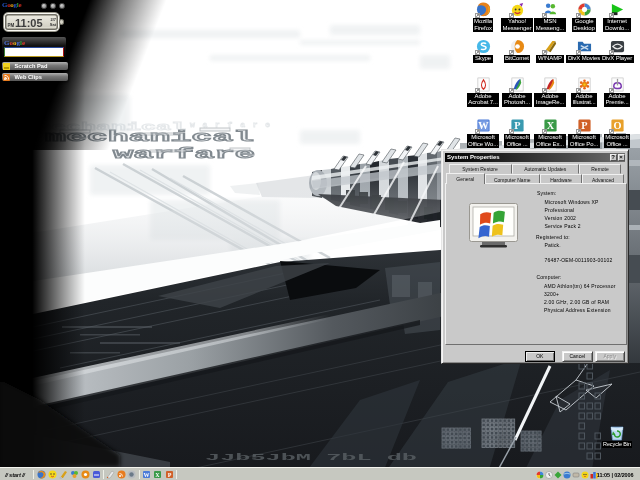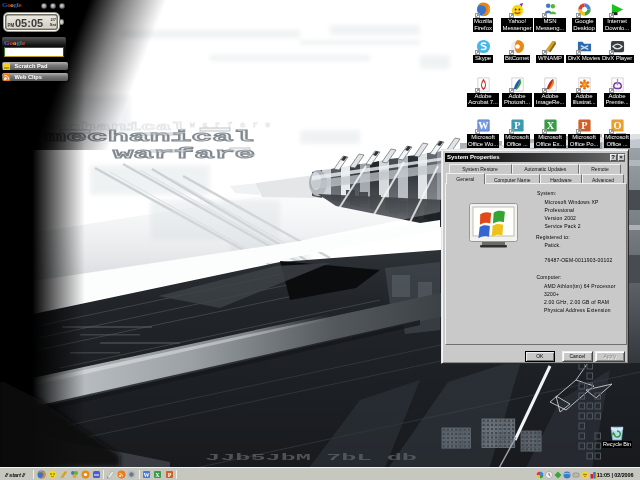--- a/index.html
+++ b/index.html
@@ -426,21 +426,21 @@
  <polygon points="0,380 40,400 120,455 120,467 0,467" fill="#0c0e10" filter="url(#bl2)" opacity="0.9"></polygon>
 </svg>
 
 <div id="sb">
  <div id="glogo"><span style="color:#2255c8">G</span><span style="color:#d02a1e">o</span><span style="color:#e8a817">o</span><span style="color:#2255c8">g</span><span style="color:#2f9a2f">l</span><span style="color:#d02a1e">e</span></div>
  <div class="cbt" style="left:41px"></div>
       <div class="cbt" style="left:50px"></div>
       <div class="cbt" style="left:59px"></div>
  <div id="clock">
         <span id="cpm">PM</span>
-        <span id="ctime">05:05</span>
+        <span id="ctime">11:05</span>
         <span id="cdate">2/7<br>Sat</span>
       </div>
  <div id="cknob"></div>
  <div id="gsearch">
   <div id="gslogo"><span style="color:#4b6fd8">G</span><span style="color:#e23b2e">o</span><span style="color:#f0b419">o</span><span style="color:#4b6fd8">g</span><span style="color:#35a435">l</span><span style="color:#e23b2e">e</span></div>
   <div id="gsbox"></div>
  </div>
  <div class="bar" style="top:61.5px">
         <svg class="bic" viewBox="0 0 7 7">
           <rect width="7" height="7" fill="#f2d21f"></rect>

